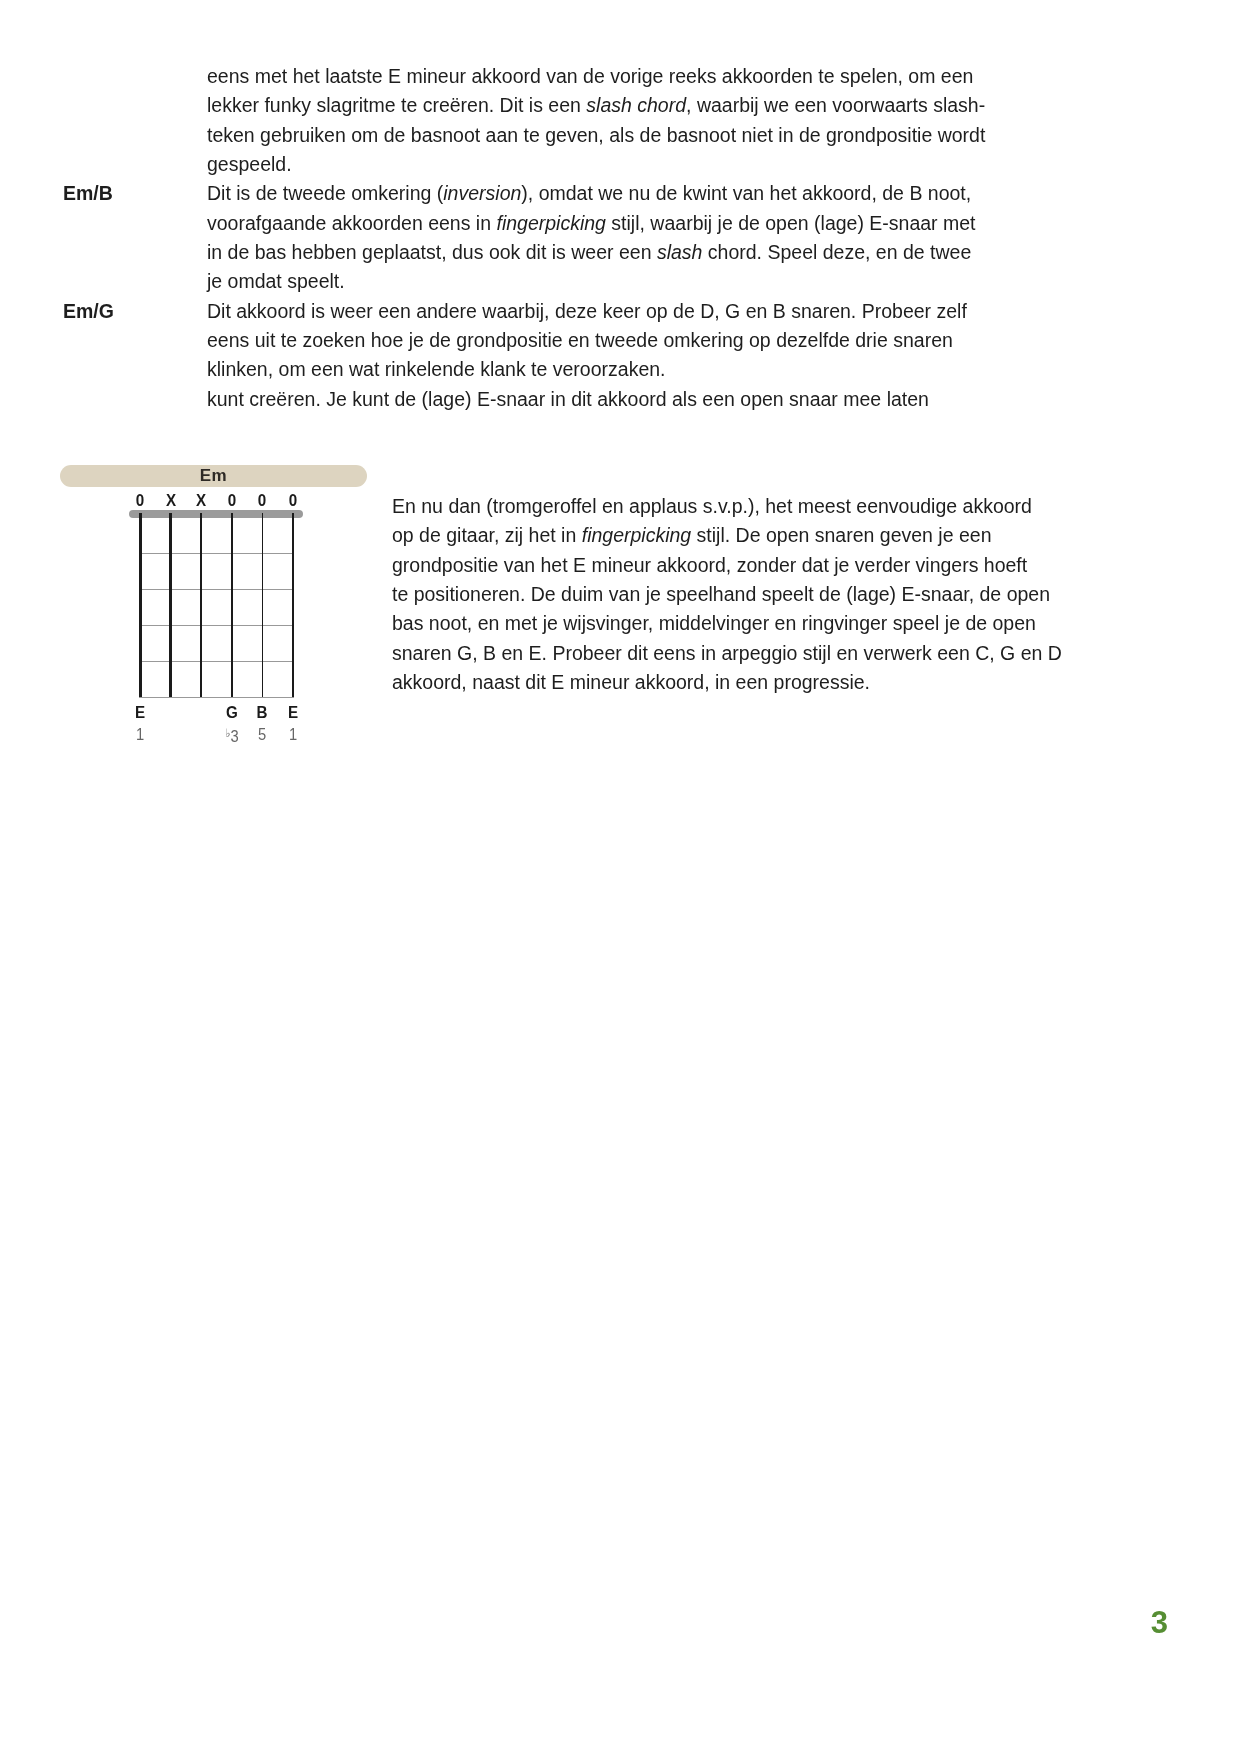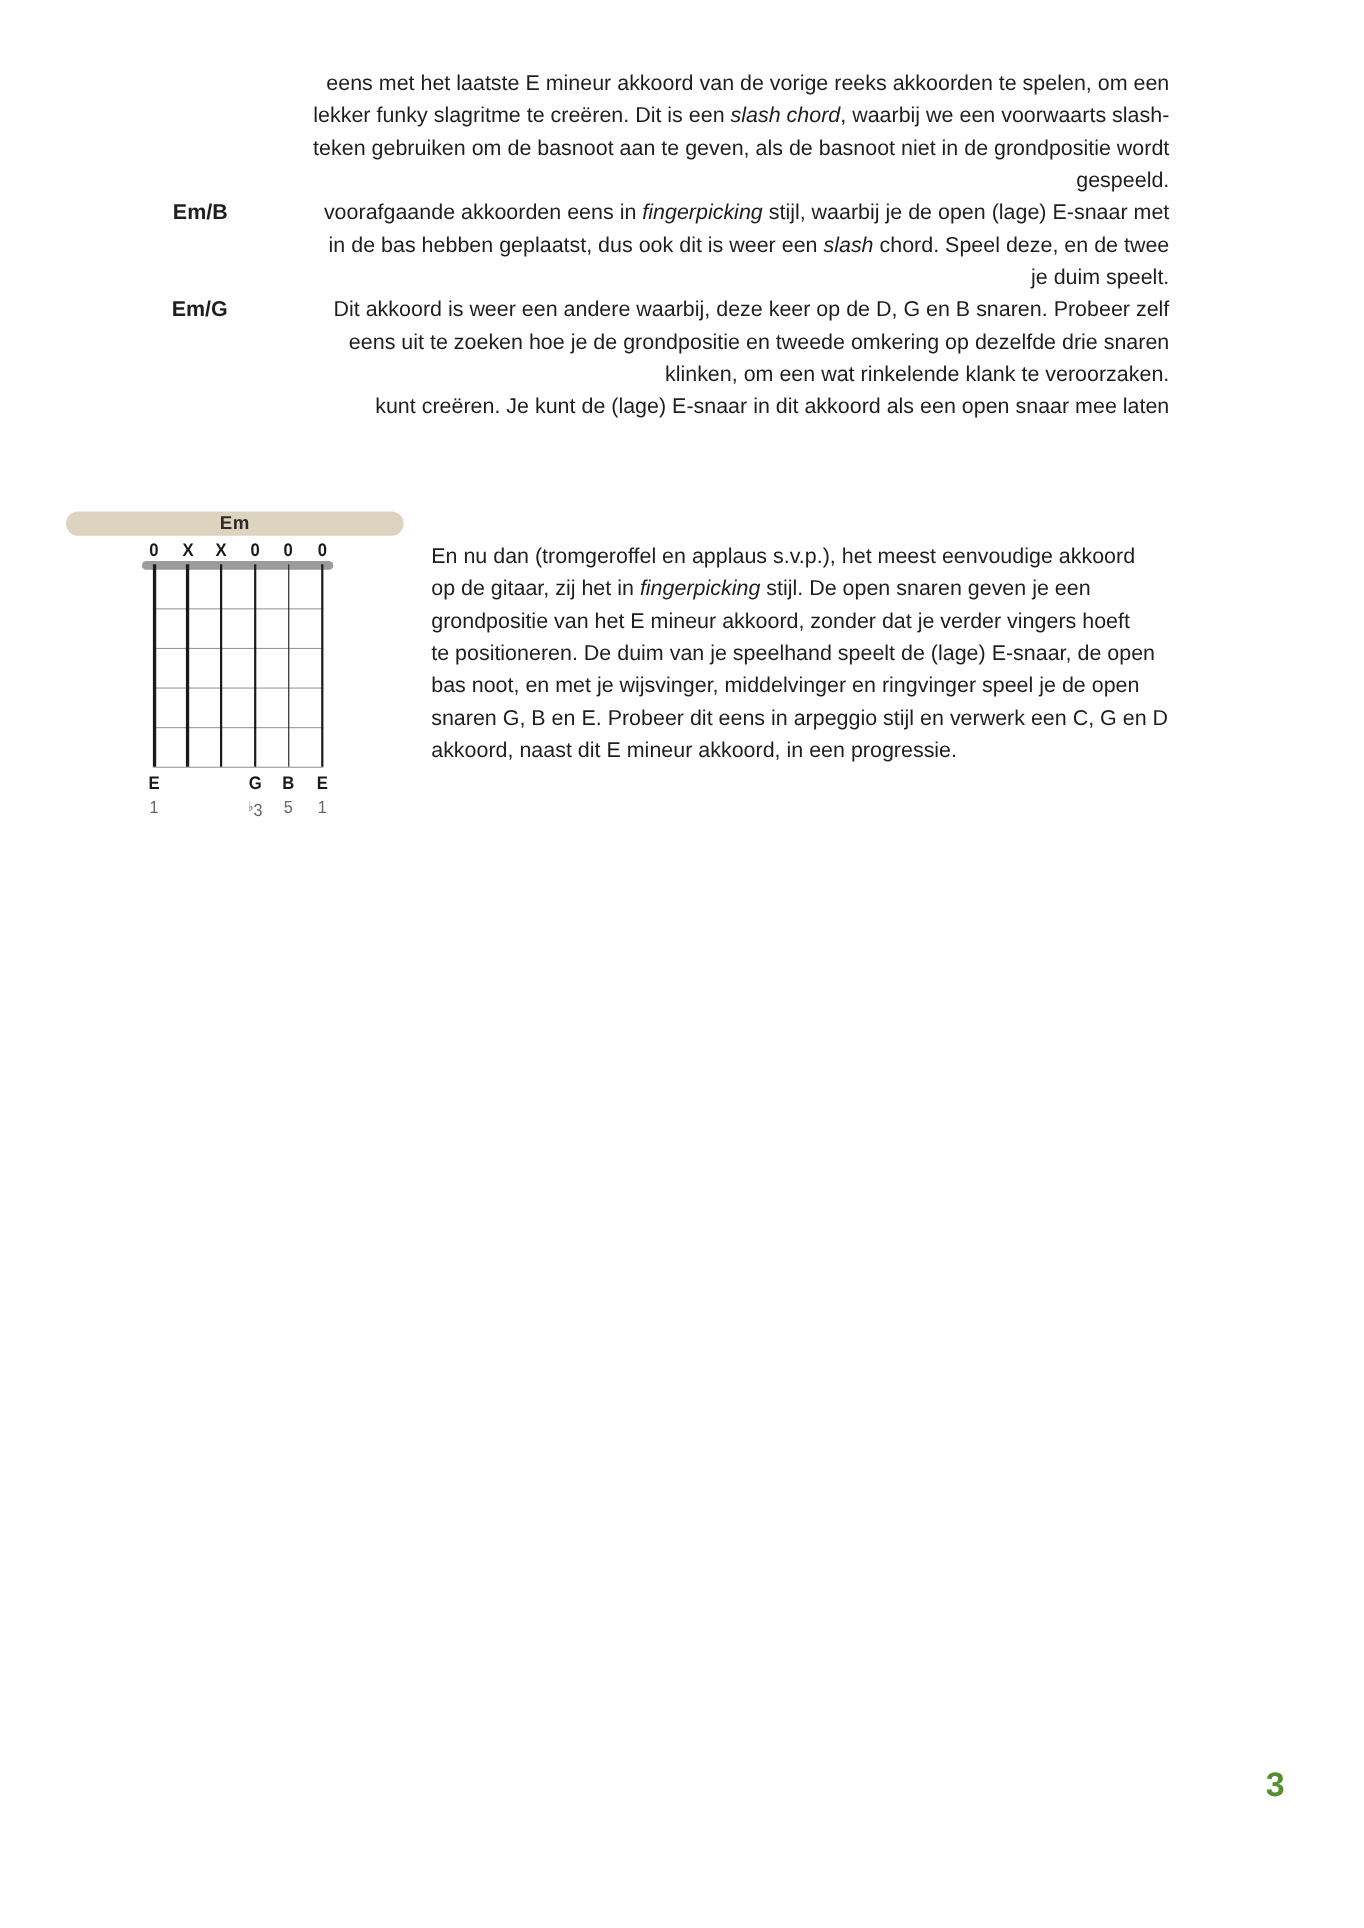--- a/index.html
+++ b/index.html
@@ -8,21 +8,21 @@
     width:1240px;height:1753px;
     margin:0 auto;
     background:#ffffff;
     font-family:"Liberation Sans",sans-serif;
     color:#1e1e1e;
     overflow:hidden;
   }
   
   .main-text{
     position:absolute;left:63px;top:62px;width:1000px;
-    font-size:19.5px;line-height:29.35px;text-align:right;
+    font-size:19.5px;line-height:29.35px;
   }
   .para{display:flex;}
   .plabel{
     width:144px;flex:0 0 144px;
     font-weight:bold;
     white-space:nowrap;
   }
   .plines{flex:1;}
   .tline{white-space:nowrap;}
   .it{font-style:italic;}
@@ -79,23 +79,24 @@
         <div class="plines">
           <div class="tline"><span>eens met het laatste E mineur akkoord van de vorige reeks akkoorden te spelen, om een</span></div>
           <div class="tline"><span>lekker funky slagritme te creëren. Dit is een </span><span class="it">slash chord</span><span>, waarbij we een voorwaarts slash-</span></div>
           <div class="tline"><span>teken gebruiken om de basnoot aan te geven, als de basnoot niet in de grondpositie wordt</span></div>
           <div class="tline"><span>gespeeld.</span></div>
         </div>
       </div>
       <div class="para">
         <div class="plabel">Em/B</div>
         <div class="plines">
+          <div class="tline"><span>Dit is de tweede omkering (</span><span class="it">inversion</span><span>), omdat we nu de kwint van het akkoord, de B noot,</span></div>
           <div class="tline"><span>voorafgaande akkoorden eens in </span><span class="it">fingerpicking</span><span> stijl, waarbij je de open (lage) E-snaar met</span></div>
           <div class="tline"><span>in de bas hebben geplaatst, dus ook dit is weer een </span><span class="it">slash</span><span> chord. Speel deze, en de twee</span></div>
-          <div class="tline"><span>je duim speelt.</span></div>
+          <div class="tline"><span>je omdat speelt.</span></div>
         </div>
       </div>
       <div class="para">
         <div class="plabel">Em/G</div>
         <div class="plines">
           <div class="tline"><span>Dit akkoord is weer een andere waarbij, deze keer op de D, G en B snaren. Probeer zelf</span></div>
           <div class="tline"><span>eens uit te zoeken hoe je de grondpositie en tweede omkering op dezelfde drie snaren</span></div>
           <div class="tline"><span>klinken, om een wat rinkelende klank te veroorzaken.</span></div>
           <div class="tline"><span>kunt creëren. Je kunt de (lage) E-snaar in dit akkoord als een open snaar mee laten</span></div>
         </div>

